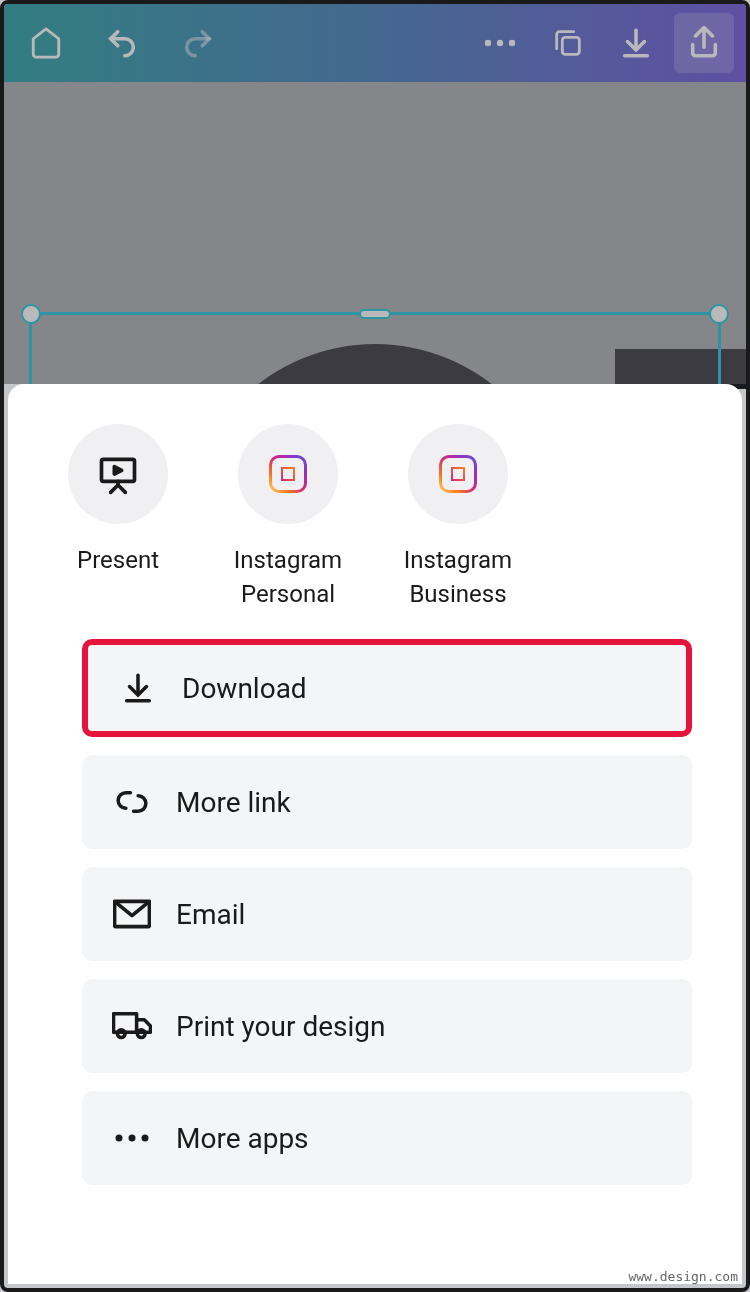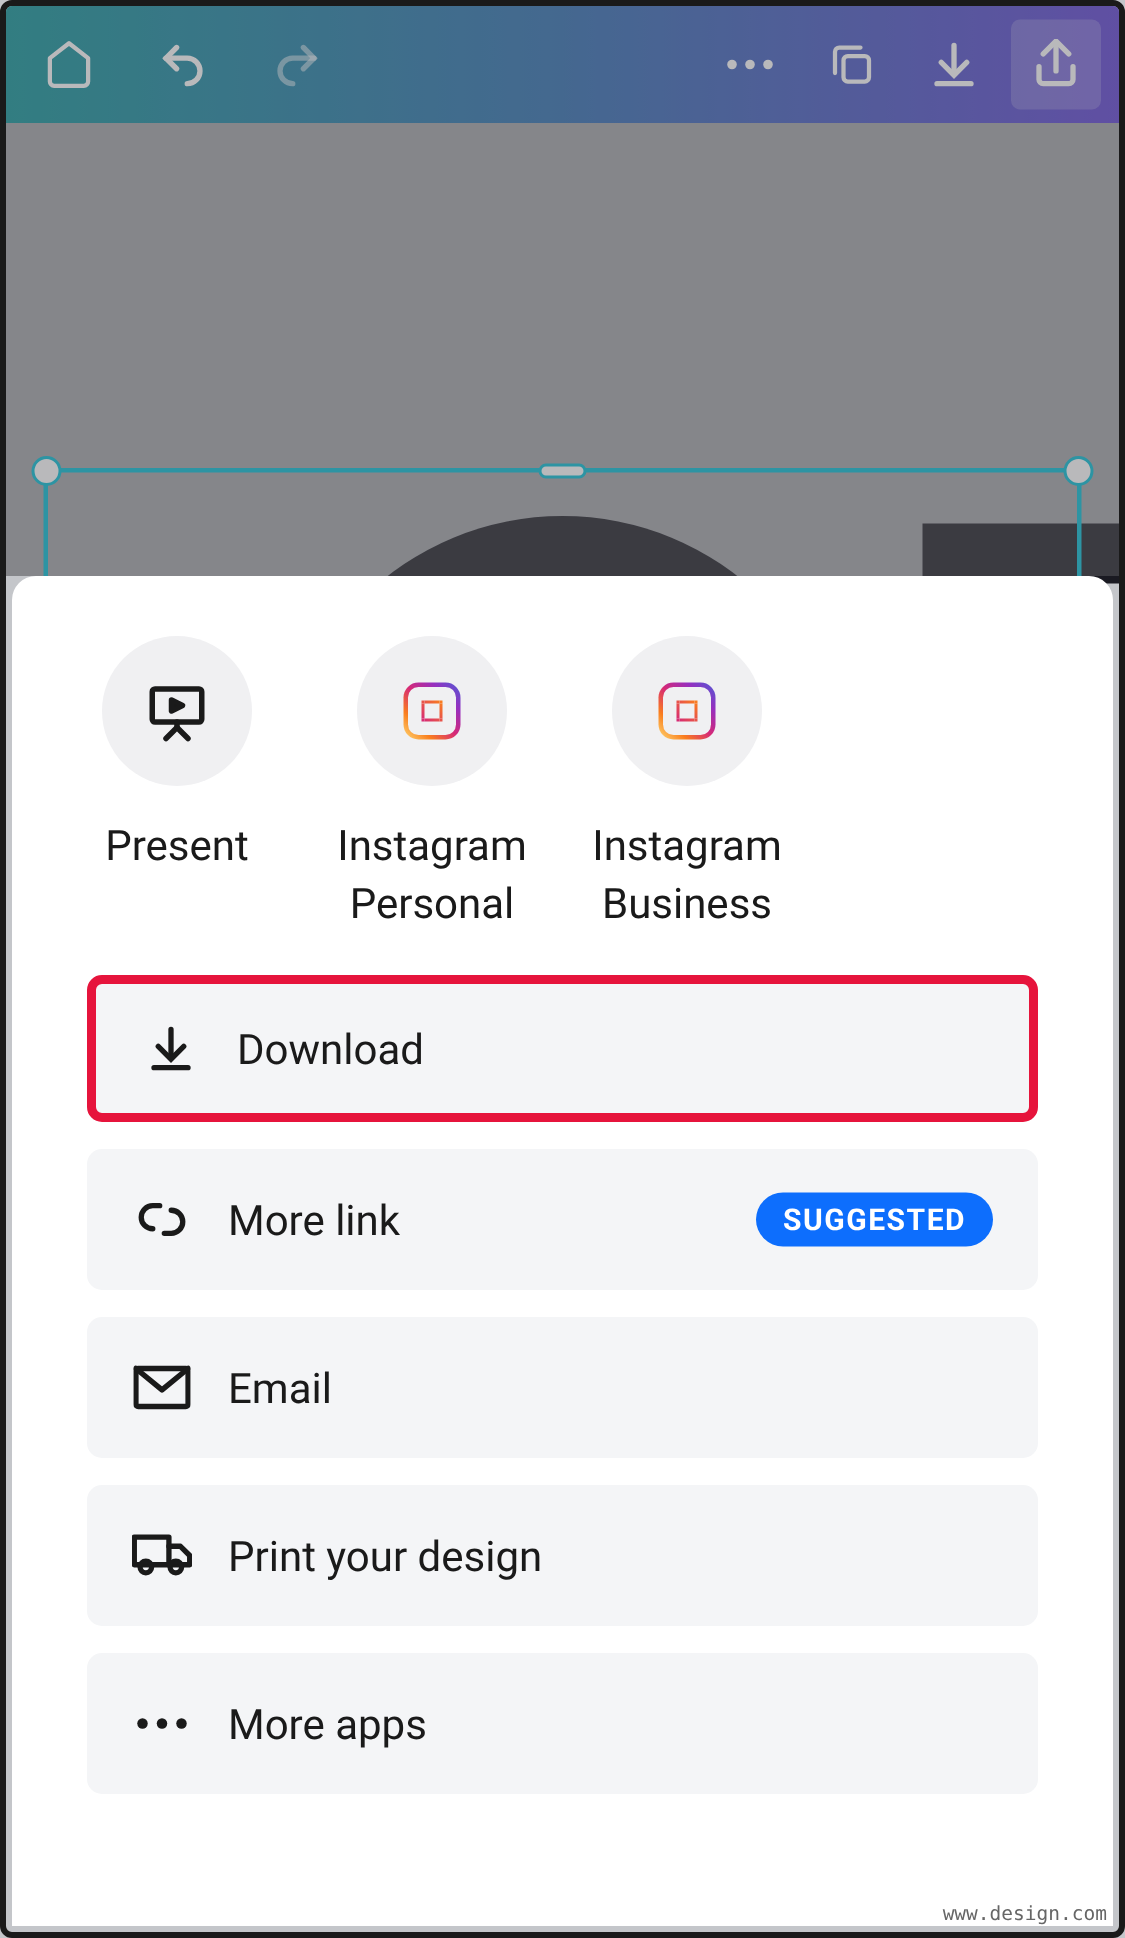--- a/index.html
+++ b/index.html
@@ -164,28 +164,28 @@
       height: 100px;
       border-radius: 50%;
       background: #f0f0f2;
       display: flex;
       align-items: center;
       justify-content: center;
       margin-bottom: 20px;
     }
     
     .share-label {
-      font-size: 28px;
+      font-size: 24px;
       text-align: center;
       color: #1a1a1a;
       line-height: 1.4;
     }
     
     .options-list {
-      padding: 28px 50px 0 50px;
+      padding: 28px 50px 0 74px;
       display: flex;
       flex-direction: column;
       gap: 18px;
     }
     
     .option-row {
       background: #f4f5f7;
       border-radius: 10px;
       height: 94px;
       display: flex;
@@ -395,21 +395,20 @@
       </div>
 
       <div class="option-row">
         <div class="option-icon">
           <svg width="40" height="34" viewBox="0 0 26 18" fill="none" stroke="#1a1a1a" stroke-width="2.3" stroke-linecap="round">
               <path d="M9 13a5 5 0 1 1 0-10h3"></path>
               <path d="M17 5a5 5 0 1 1 0 10h-3"></path>
             </svg>
         </div>
         <div class="option-label">More link</div>
-        <div class="suggested-badge">SUGGESTED</div>
       </div>
 
       <div class="option-row">
         <div class="option-icon">
           <svg width="38" height="30" viewBox="0 0 24 18" fill="none" stroke="#1a1a1a" stroke-width="2.3" stroke-linecap="round" stroke-linejoin="round">
               <rect x="1" y="1" width="22" height="16" rx="1"></rect>
               <path d="M1 1l11 9 11-9"></path>
             </svg>
         </div>
         <div class="option-label">Email</div>

